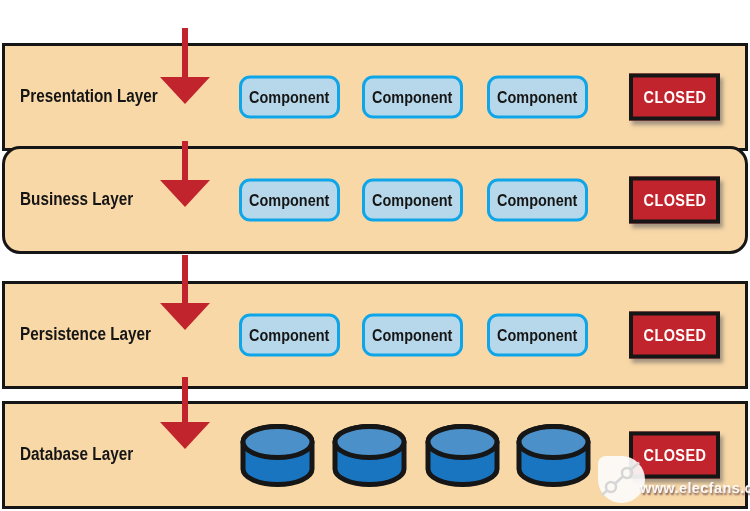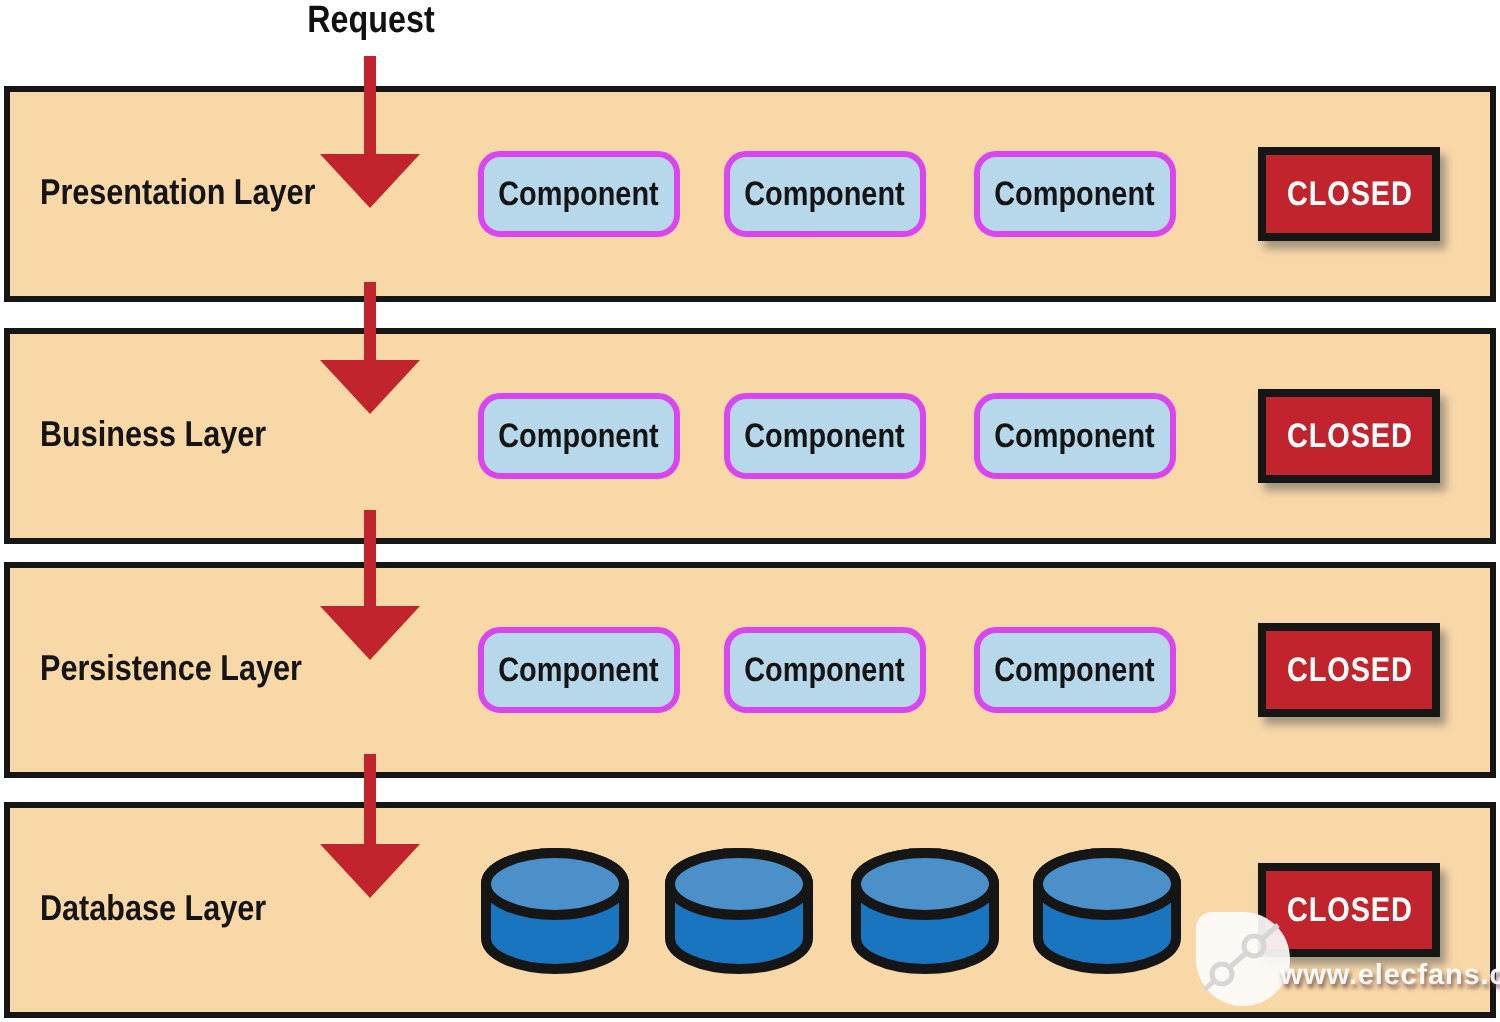--- a/index.html
+++ b/index.html
@@ -15,34 +15,34 @@
   .request-label{
     position:absolute;left:115px;top:0px;width:140px;text-align:center;
     font-size:19px;font-weight:bold;color:#111;
   }
 
   .band{
     position:absolute;left:2px;width:746px;height:108px;
     background:#f9d8a8;border:3px solid #161616;box-sizing:border-box;
   }
   .band-1{top:43px;}
-  .band-2{top:164px;}
+  .band-2{top:146px;border-radius:18px;}
   .band-3{top:281px;}
   .band-4{top:401px;}
 
   .layer-name{
     position:absolute;left:15px;top:50%;
     font-size:18px;font-weight:bold;color:#151515;white-space:nowrap;
     transform:translateY(-52%) scaleX(0.85);transform-origin:left center;
   }
 
   .component{
     position:absolute;top:50%;transform:translateY(-50%);
     width:101px;height:43px;box-sizing:border-box;
-    background:#b7d8ea;border:3px solid #d946ef;border-radius:11px;
+    background:#b7d8ea;border:3px solid #0ea5e9;border-radius:11px;
     display:flex;align-items:center;justify-content:center;
   }
   .component .comp-label{font-size:17px;font-weight:bold;color:#151515;}
   .comp-1{left:234px;}
   .comp-2{left:357px;}
   .comp-3{left:482px;}
 
   .closed-badge{
     position:absolute;left:624px;top:50%;transform:translateY(-50%);
     width:91px;height:47px;box-sizing:border-box;
@@ -89,21 +89,20 @@
     font-size:14.5px;font-weight:bold;letter-spacing:0.4px;white-space:nowrap;
     color:rgba(255,255,255,0.93);
     text-shadow:1px 2px 2px rgba(95,60,60,0.8);
   }
 </style>
 </head>
 <body>
 
 <div class="stage">
 
-  <div class="request-label"><span class="scx">Request</span></div>
 
   <div class="shaft shaft-1"></div>
   <div class="head head-1"></div>
   <div class="shaft shaft-2"></div>
   <div class="head head-2"></div>
   <div class="shaft shaft-3"></div>
   <div class="head head-3"></div>
   <div class="shaft shaft-4"></div>
   <div class="head head-4"></div>
 

